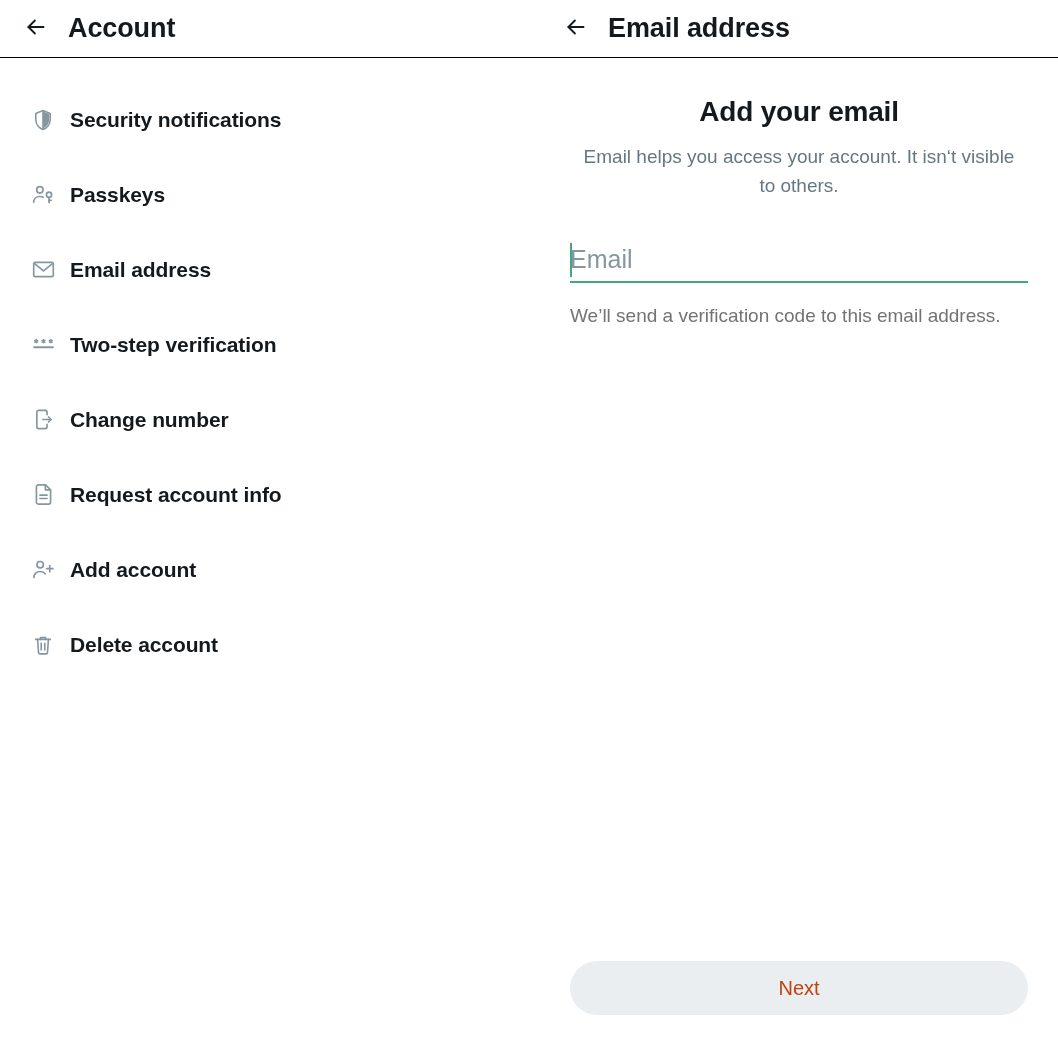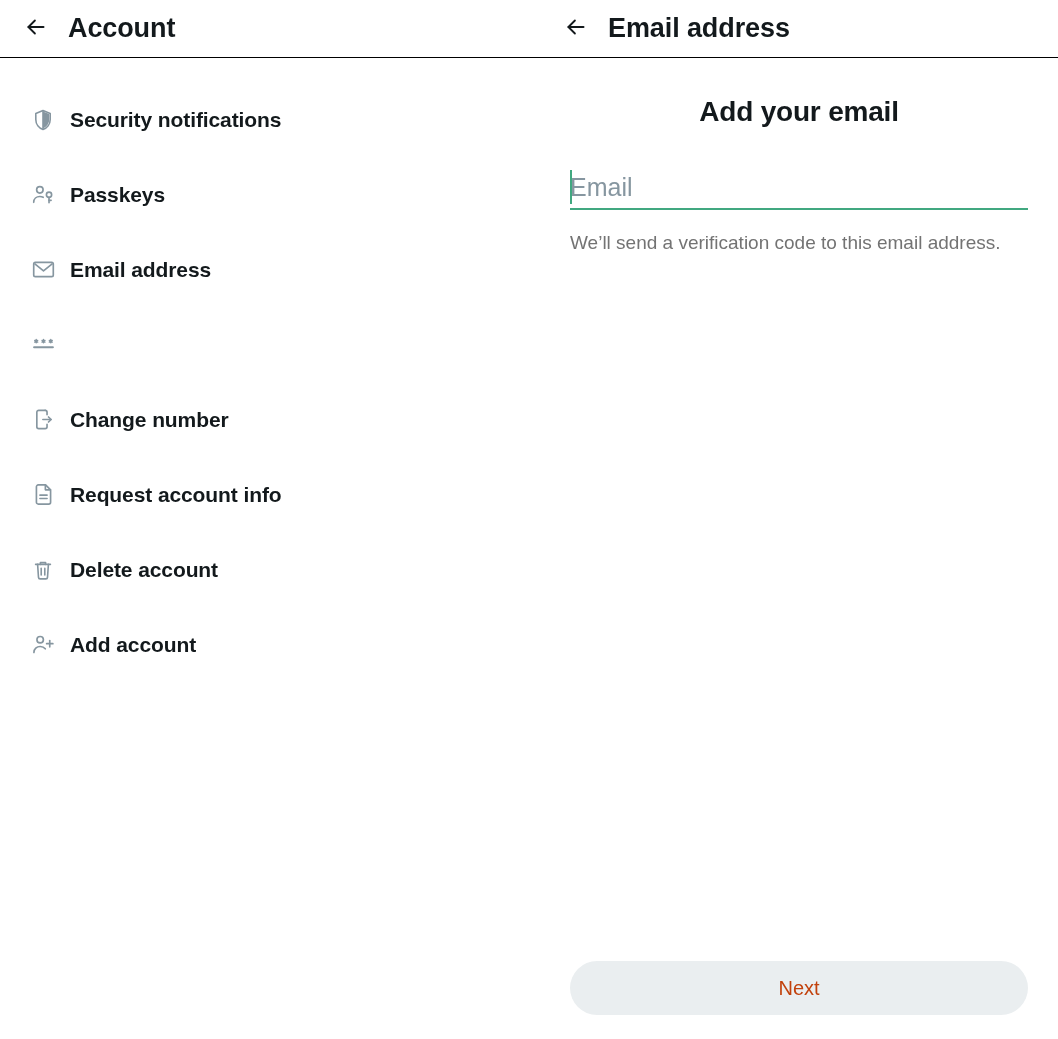--- a/index.html
+++ b/index.html
@@ -246,20 +246,21 @@
         <span class="menu-icon">
           <svg width="25" height="25" viewBox="0 0 24 24" fill="none" stroke="currentColor" stroke-width="1.5" stroke-linecap="round">
             <g stroke-width="1.4">
               <path d="M5 7.2v3.2M3.6 8.1l2.8 1.6M6.4 8.1l-2.8 1.6"></path>
               <path d="M12 7.2v3.2M10.6 8.1l2.8 1.6M13.4 8.1l-2.8 1.6"></path>
               <path d="M19 7.2v3.2M17.6 8.1l2.8 1.6M20.4 8.1l-2.8 1.6"></path>
             </g>
             <path d="M3 14.6h18" stroke-width="2"></path>
           </svg>
         </span>
+        <span class="menu-label">Two-step verification</span>
       </div>
 
       <div class="menu-item">
         <span class="menu-icon">
           <svg width="25" height="25" viewBox="0 0 24 24" fill="none" stroke="currentColor" stroke-width="1.6" stroke-linecap="round" stroke-linejoin="round">
             <path d="M13.6 3.2H7.4a1.8 1.8 0 0 0-1.8 1.8v14a1.8 1.8 0 0 0 1.8 1.8h6.2a1.8 1.8 0 0 0 1.8-1.8v-2.4"></path>
             <path d="M15.4 7.4V5a1.8 1.8 0 0 0-1.8-1.8"></path>
             <path d="M11.4 12h7.8"></path>
             <path d="M16.8 9.6l2.5 2.4-2.5 2.4"></path>
           </svg>
@@ -270,47 +271,47 @@
       <div class="menu-item">
         <span class="menu-icon">
           <svg width="25" height="25" viewBox="0 0 24 24" fill="none" stroke="currentColor" stroke-width="1.6" stroke-linecap="round" stroke-linejoin="round">
             <path d="M14 2.8H7a1.8 1.8 0 0 0-1.8 1.8v14.8A1.8 1.8 0 0 0 7 21.2h10a1.8 1.8 0 0 0 1.8-1.8V7.6L14 2.8z"></path>
             <path d="M13.8 2.9v4.6h4.8"></path>
             <path d="M8.6 12.6h6.8"></path>
             <path d="M8.6 15.8h6.8"></path>
           </svg>
         </span>
         <span class="menu-label">Request account info</span>
+      </div>
+
+      <div class="menu-item">
+        <span class="menu-icon">
+          <svg width="25" height="25" viewBox="0 0 24 24" fill="none" stroke="currentColor" stroke-width="1.6" stroke-linecap="round" stroke-linejoin="round">
+            <circle cx="8.8" cy="7.4" r="3.1"></circle>
+            <path d="M2.8 19.6c0-3.4 2.7-5.7 6-5.7 2 0 3.8.8 4.9 2.2"></path>
+            <path d="M18 8.2v6"></path>
+            <path d="M15 11.2h6"></path>
+          </svg>
+        </span>
+        <span class="menu-label">Add account</span>
       </div>
 
       <div class="menu-item">
         <span class="menu-icon">
           <svg width="24" height="24" viewBox="0 0 24 24" fill="none" stroke="currentColor" stroke-width="1.6" stroke-linecap="round" stroke-linejoin="round">
             <path d="M4.6 6.4h14.8"></path>
             <path d="M9.4 6.4V4.6h5.2v1.8"></path>
             <path d="M6.6 6.4l.9 13a1.6 1.6 0 0 0 1.6 1.5h5.8a1.6 1.6 0 0 0 1.6-1.5l.9-13"></path>
             <path d="M10.2 10.4v6.6"></path>
             <path d="M13.8 10.4v6.6"></path>
           </svg>
         </span>
         <span class="menu-label">Delete account</span>
       </div>
 
-      <div class="menu-item">
-        <span class="menu-icon">
-          <svg width="25" height="25" viewBox="0 0 24 24" fill="none" stroke="currentColor" stroke-width="1.6" stroke-linecap="round" stroke-linejoin="round">
-            <circle cx="8.8" cy="7.4" r="3.1"></circle>
-            <path d="M2.8 19.6c0-3.4 2.7-5.7 6-5.7 2 0 3.8.8 4.9 2.2"></path>
-            <path d="M18 8.2v6"></path>
-            <path d="M15 11.2h6"></path>
-          </svg>
-        </span>
-        <span class="menu-label">Add account</span>
-      </div>
-
     </div>
   </div>
 
   <div class="right-panel">
 
     <div class="panel-header">
       <button class="back-btn">
         <span>
           <svg width="26" height="26" viewBox="0 0 24 24" fill="none" stroke="#13191c" stroke-width="1.7" stroke-linecap="round" stroke-linejoin="round">
             <path d="M19 12H5"></path>
@@ -318,20 +319,21 @@
           </svg>
         </span>
       </button>
       <div class="panel-title">Email address</div>
     </div>
 
     <div class="right-body">
 
       <div class="add-title">Add your email</div>
 
+      <div class="add-sub">Email helps you access your account. It isn‘t visible to others.</div>
 
       <div class="field-wrap">
         <span class="caret"></span>
         <input class="email-input" type="text" autocomplete="off" placeholder="Email" style="">
       </div>
 
       <div class="field-help">We’ll send a verification code to this email address.</div>
     </div>
 
     <div class="footer">

